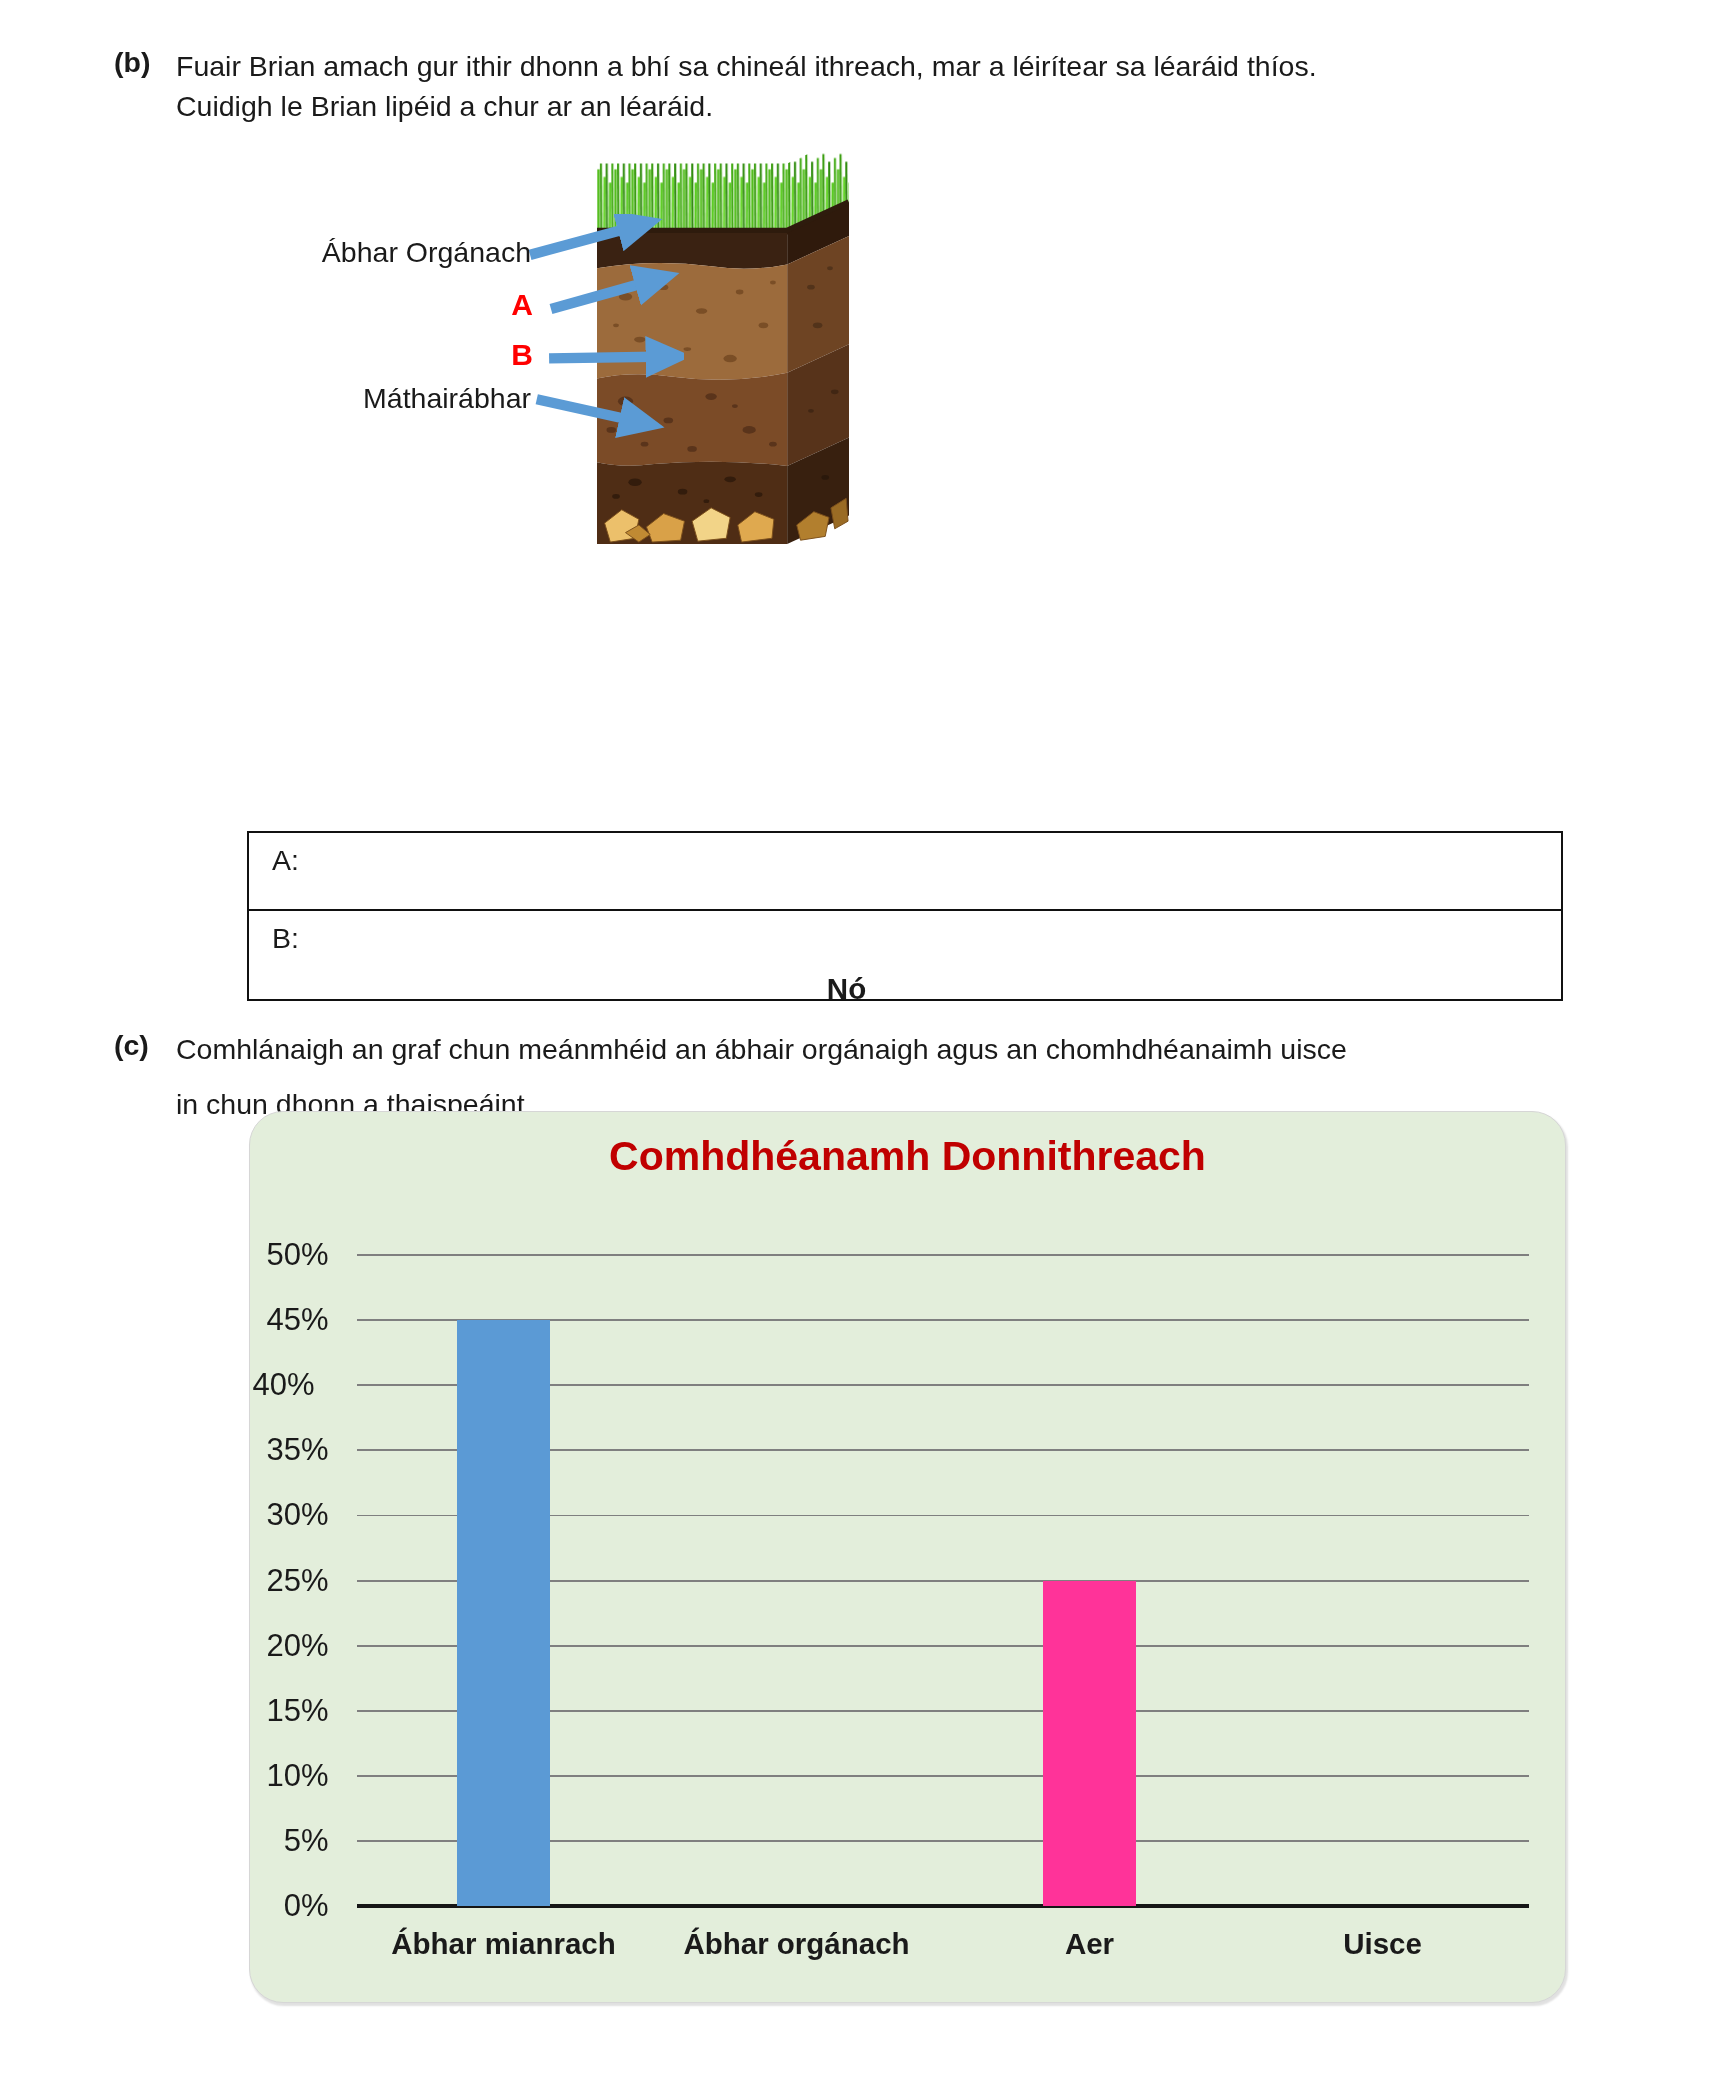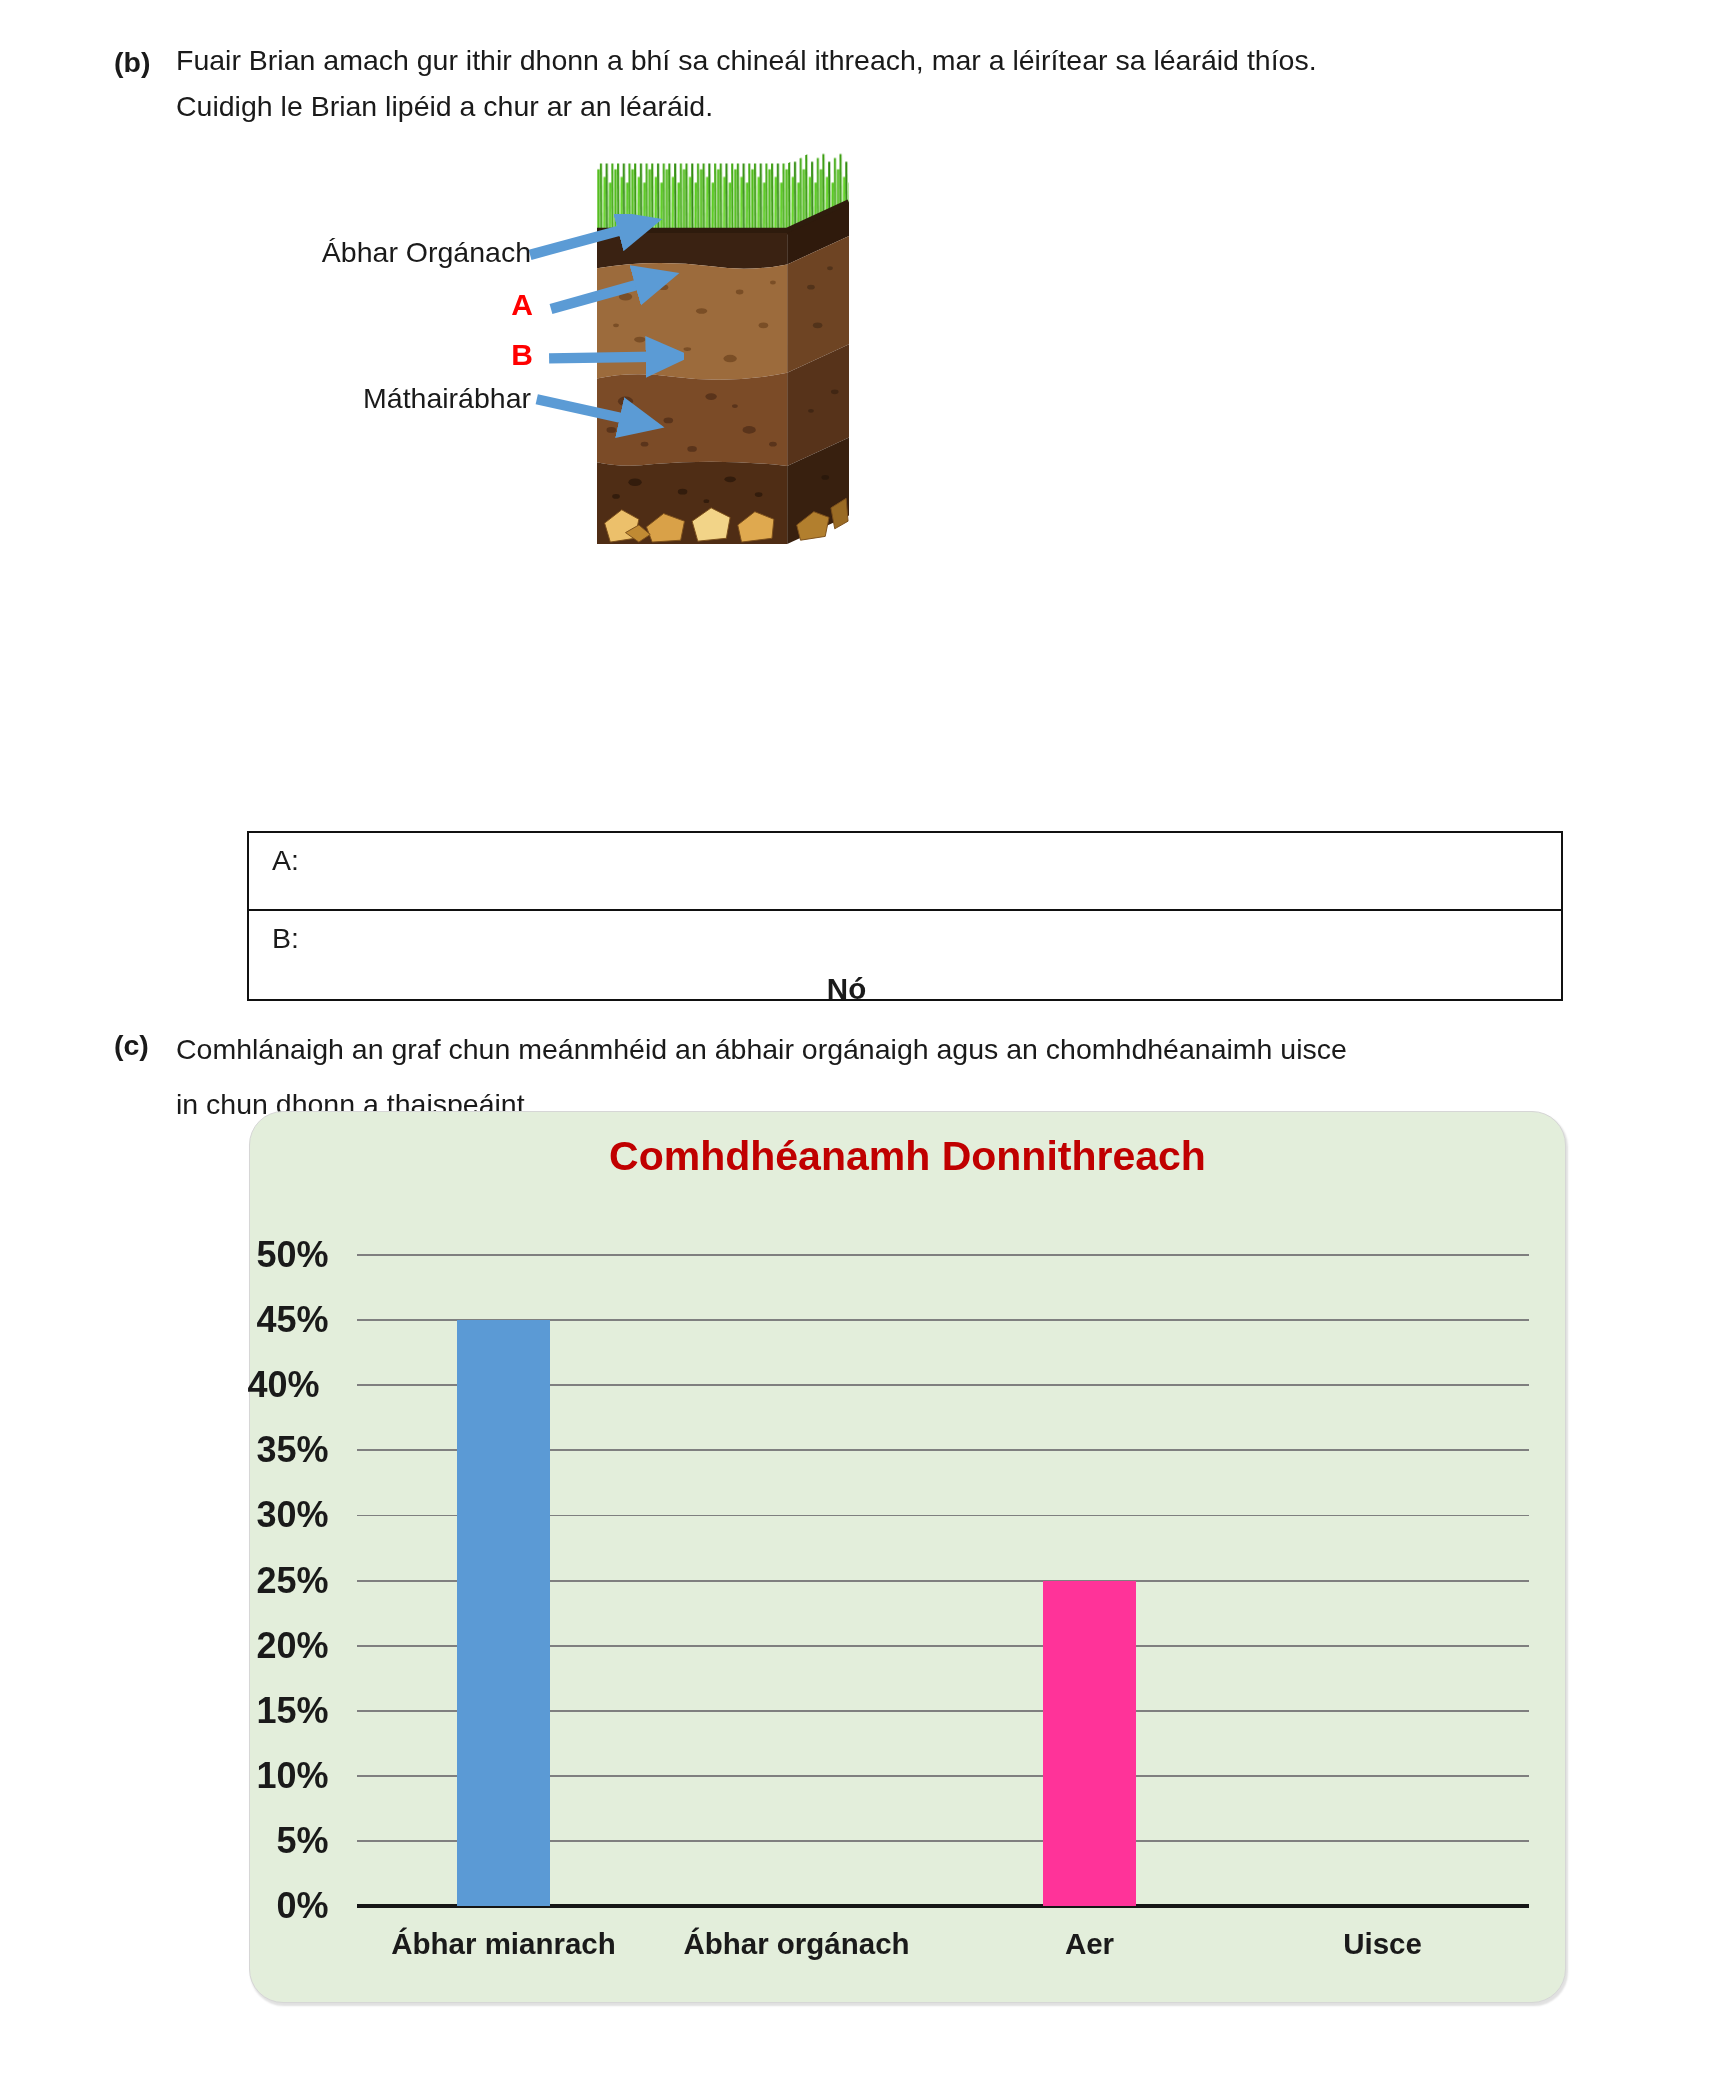--- a/index.html
+++ b/index.html
@@ -25,32 +25,32 @@
   
   #chart-panel{position:absolute;left:249px;top:1111px;width:1315px;height:890px;
                background:#E3EEDB;border:1.9px solid #d6d6d6;border-radius:34px;
                box-shadow:1.9px 2.9px 1.9px rgba(0,0,0,0.12);}
   #chart-title{position:absolute;left:0;top:21px;width:100%;text-align:center;
                font-size:41px;font-weight:bold;color:#C00000;}
   #chart-plot{position:absolute;left:107px;top:143px;width:1172px;height:651px;}
   .gridline{position:absolute;left:0;right:0;height:1.9px;background:#7f7f7f;}
   #x-baseline{position:absolute;left:0;right:0;bottom:-1.9px;height:3.8px;background:#161616;}
   .ytick{position:absolute;right:calc(100% + 28.5px);width:90px;text-align:right;
-         font-size:36px;font-weight:bold;line-height:36px;}
+         font-size:31px;font-weight:normal;line-height:36px;}
   .bar{position:absolute;bottom:0;width:93px;}
   .xlabel{position:absolute;top:calc(100% + 21px);transform:translateX(-50%);
           font-size:29.5px;font-weight:bold;white-space:nowrap;}
 </style>
 </head>
 <body>
 
 <div id="page">
 
   <div class="qlabel" style="left:114px;top:46px;">(b)</div>
-  <div class="qtext" style="left:176px;top:40px;">Fuair Brian amach gur ithir dhonn a bhí sa chineál ithreach, mar a léirítear sa léaráid thíos.</div>
+  <div class="qtext" style="left:176px;top:46px;">Fuair Brian amach gur ithir dhonn a bhí sa chineál ithreach, mar a léirítear sa léaráid thíos.</div>
   <div class="qtext" style="left:176px;top:86px;">Cuidigh le Brian lipéid a chur ar an léaráid.</div>
 
   <div id="diagram-section">
 
     <svg id="soil-svg" width="252" height="415" viewBox="0 -12 265 436" xmlns="http://www.w3.org/2000/svg">
       <defs>
         <pattern id="grass" patternUnits="userSpaceOnUse" width="18" height="160">
           <path d="M1.5,100 L1.5,26" stroke="#52BD1C" stroke-width="2.4"></path>
           <path d="M4.5,100 L4.1,10" stroke="#3C9E12" stroke-width="2.2"></path>
           <path d="M7.5,100 L7.9,34" stroke="#66D42A" stroke-width="2.4"></path>

